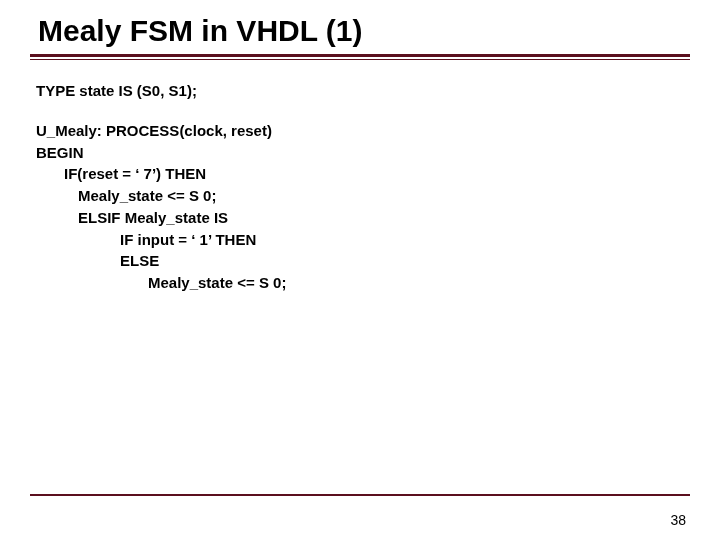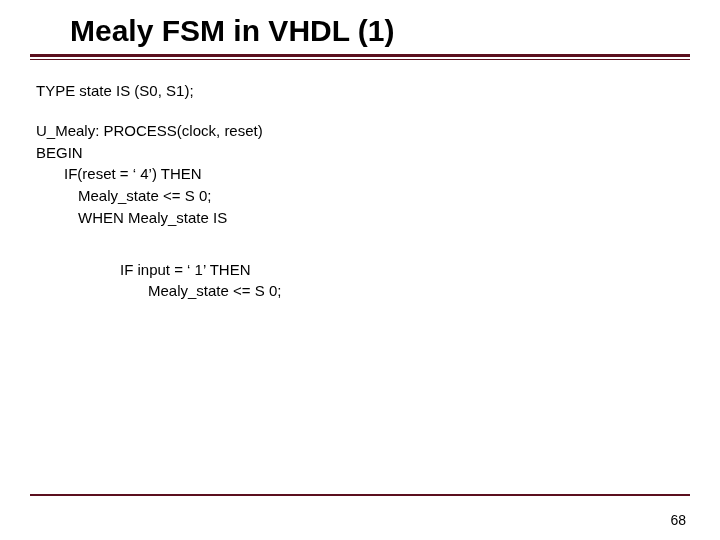--- a/index.html
+++ b/index.html
@@ -10,42 +10,41 @@
     background: #ffffff;
     font-family: Arial, Helvetica, sans-serif;
     position: relative;
     overflow: hidden;
   }
   .title {
     font-size: 30px;
     font-weight: bold;
     color: #000;
     padding: 14px 0 0 38px;
-    margin-left: 32px;
   }
   .title-rule {
     margin: 6px 30px 0 30px;
     border: none;
     border-top: 3px solid #5b0f1e;
     border-bottom: 1px solid #5b0f1e;
     height: 2px;
     padding: 0;
   }
   .code-block {
     padding: 20px 16px 0 36px;
     font-size: 15px;
     line-height: 1.45;
-    font-weight: normal;
+    font-weight: bold;
     color: #000;
   }
   .code-line { white-space: pre; }
   .i1 { padding-left: 28px; }
   .i2 { padding-left: 42px; }
   .i3 { padding-left: 56px; }
-  .i4 { padding-left: 84px; margin-top: 30px; }
+  .i4 { padding-left: 84px; }
   .i5 { padding-left: 112px; }
   .blank { height: 18px; }
   .footer-rule {
     position: absolute;
     left: 30px;
     right: 30px;
     bottom: 36px;
     border: none;
     border-top: 2px solid #5b0f1e;
   }
@@ -61,21 +60,22 @@
 <body>
 
 <div class="title">Mealy FSM in VHDL (1)</div>
 <hr class="title-rule">
 
 <div class="code-block">
   <div class="code-line">TYPE state IS (S0, S1);</div>
   <div class="blank"></div>
   <div class="code-line">U_Mealy: PROCESS(clock, reset)</div>
   <div class="code-line">BEGIN</div>
-  <div class="code-line i1">IF(reset = ‘ 4’) THEN</div>
+  <div class="code-line i1">IF(reset = ‘ 7’) THEN</div>
   <div class="code-line i2">Mealy_state &lt;= S 0;</div>
-  <div class="code-line i2">WHEN Mealy_state IS</div>
+  <div class="code-line i2">ELSIF Mealy_state IS</div>
   <div class="code-line i4">IF input = ‘ 1’ THEN</div>
+  <div class="code-line i4">ELSE</div>
   <div class="code-line i5">Mealy_state &lt;= S 0;</div>
 </div>
 
 <hr class="footer-rule">
-<div class="page-num">68</div>
+<div class="page-num">38</div>
 
 </body></html>

